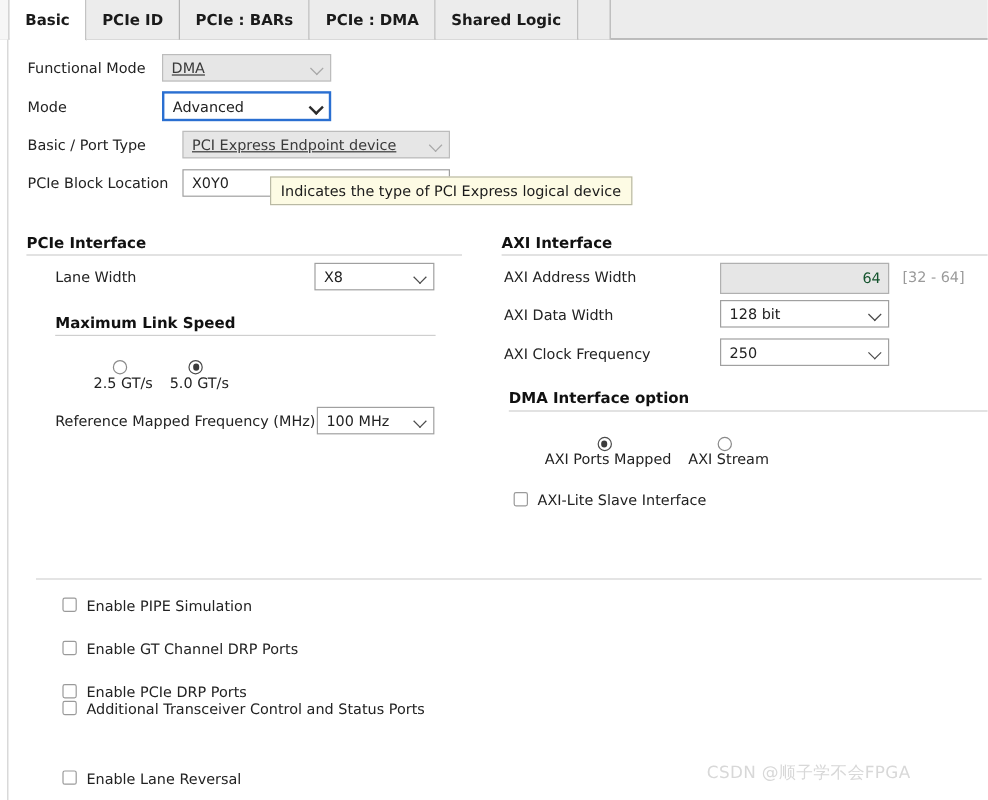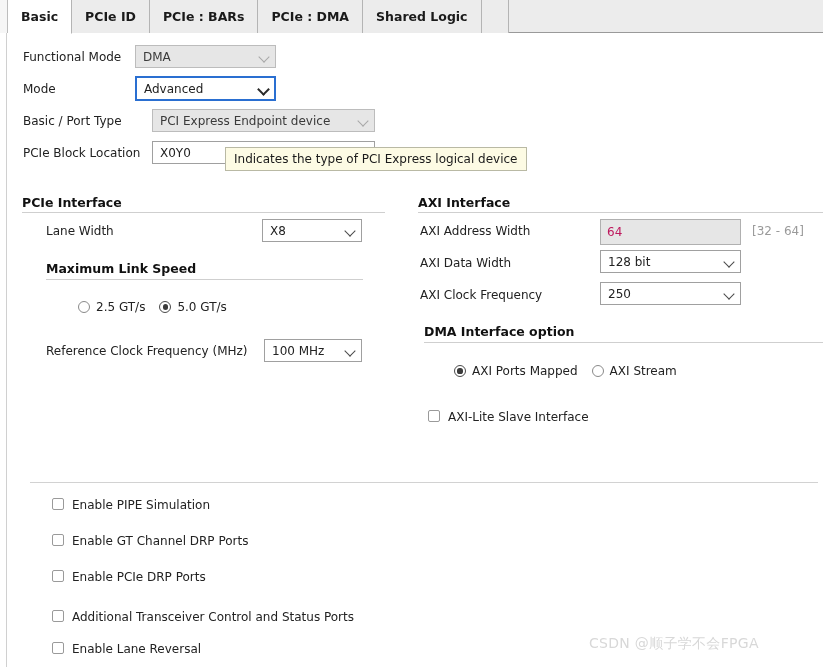--- a/index.html
+++ b/index.html
@@ -48,21 +48,21 @@
   .combo {
     position:absolute;
     height:23px;
     background:#ffffff;
     border:1px solid #a0a0a0;
     display:flex; align-items:center;
     padding:0 4px 0 7px;
     font-size:12px; color:#222;
     cursor:default;
   }
-  .combo.disabled { background:#e6e6e6; border:1px solid #bcbcbc; color:#3a3a3a; }
+  .combo.disabled { background:#e6e6e6; border:1px solid #bcbcbc; color:#3a3a3a;text-decoration:underline; }
   .combo.focused {
     border:2px solid #2a6fd1;
     height:25px;
   }
   .combo .cval { flex:1; white-space:nowrap; overflow:hidden; }
   .chev {
     width:13px; height:13px; margin-left:4px; flex:none;
     position:relative;
   }
   .chev:before{
@@ -71,29 +71,29 @@
     border-right:1.6px solid #4a4a4a; border-bottom:1.6px solid #4a4a4a;
     transform:rotate(45deg);
   }
   .chev.dim:before{ border-right-color:#a8a8a8; border-bottom-color:#a8a8a8; }
   .chev.bold:before{ border-right-width:2px; border-bottom-width:2px; border-color:#2b2b2b; }
 
   .textfield {
     position:absolute; height:26px;
     background:#e6e6e6; border:1px solid #b0b0b0;
     display:flex; align-items:center; padding:0 6px;
-    font-size:12px; color:#be185d;
+    font-size:12px; color:#14532d;justify-content:flex-end;
   }
   .hint { position:absolute; font-size:12px; color:#9a9a9a; }
   .sec-title { font-weight:bold; font-size:12.5px; color:#111; }
   .sec-rule { position:absolute; height:1px; background:#cfcfcf; }
 
   
   .radio-row { position:absolute; display:flex; align-items:center; }
-  .radio { display:flex; align-items:center; margin-right:14px; cursor:default; }
+  .radio { display:flex; align-items:center; margin-right:14px; cursor:default;flex-direction:column; }
   .rdot {
     width:12px; height:12px; border-radius:50%;
     border:1.4px solid #8a8a8a; background:#fff;
     margin-right:6px; position:relative; flex:none;
   }
   .rdot.on { border-color:#4a4a4a; }
   .rdot.on:after{
     content:""; position:absolute; left:2.4px; top:2.4px;
     width:5.2px; height:5.2px; border-radius:50%; background:#3b3b3b;
   }
@@ -202,21 +202,21 @@
   <div class="radio">
     <span class="rdot"></span>
     <span class="rlabel">2.5 GT/s</span>
   </div>
   <div class="radio">
     <span class="rdot on"></span>
     <span class="rlabel">5.0 GT/s</span>
   </div>
 </div>
 
-<div class="label" style="position:absolute;left:46px;top:344px;">Reference Clock Frequency (MHz)</div>
+<div class="label" style="position:absolute;left:46px;top:344px;">Reference Mapped Frequency (MHz)</div>
 <div class="combo" style="left:264px;top:339px;width:98px;">
   <span class="cval">100 MHz</span>
   <span class="chev"></span>
 </div>
 
 <div class="sec-title" style="position:absolute;left:418px;top:195px;">AXI Interface</div>
 <div class="sec-rule" style="left:418px;top:212px;width:405px;"></div>
 
 <div class="label" style="position:absolute;left:420px;top:224px;">AXI Address Width</div>
 <div class="textfield" style="left:600px;top:219px;width:141px;">
@@ -262,21 +262,21 @@
   <span class="cblabel">Enable PIPE Simulation</span>
 </div>
 <div class="cbrow" style="left:52px;top:534px;">
   <span class="cbox"></span>
   <span class="cblabel">Enable GT Channel DRP Ports</span>
 </div>
 <div class="cbrow" style="left:52px;top:570px;">
   <span class="cbox"></span>
   <span class="cblabel">Enable PCIe DRP Ports</span>
 </div>
-<div class="cbrow" style="left:52px;top:610px;">
+<div class="cbrow" style="left:52px;top:584px;">
   <span class="cbox"></span>
   <span class="cblabel">Additional Transceiver Control and Status Ports</span>
 </div>
 <div class="cbrow" style="left:52px;top:642px;">
   <span class="cbox"></span>
   <span class="cblabel">Enable Lane Reversal</span>
 </div>
 
 <div class="watermark" style="left:589px;top:635px;">CSDN @顺子学不会FPGA</div>
 

